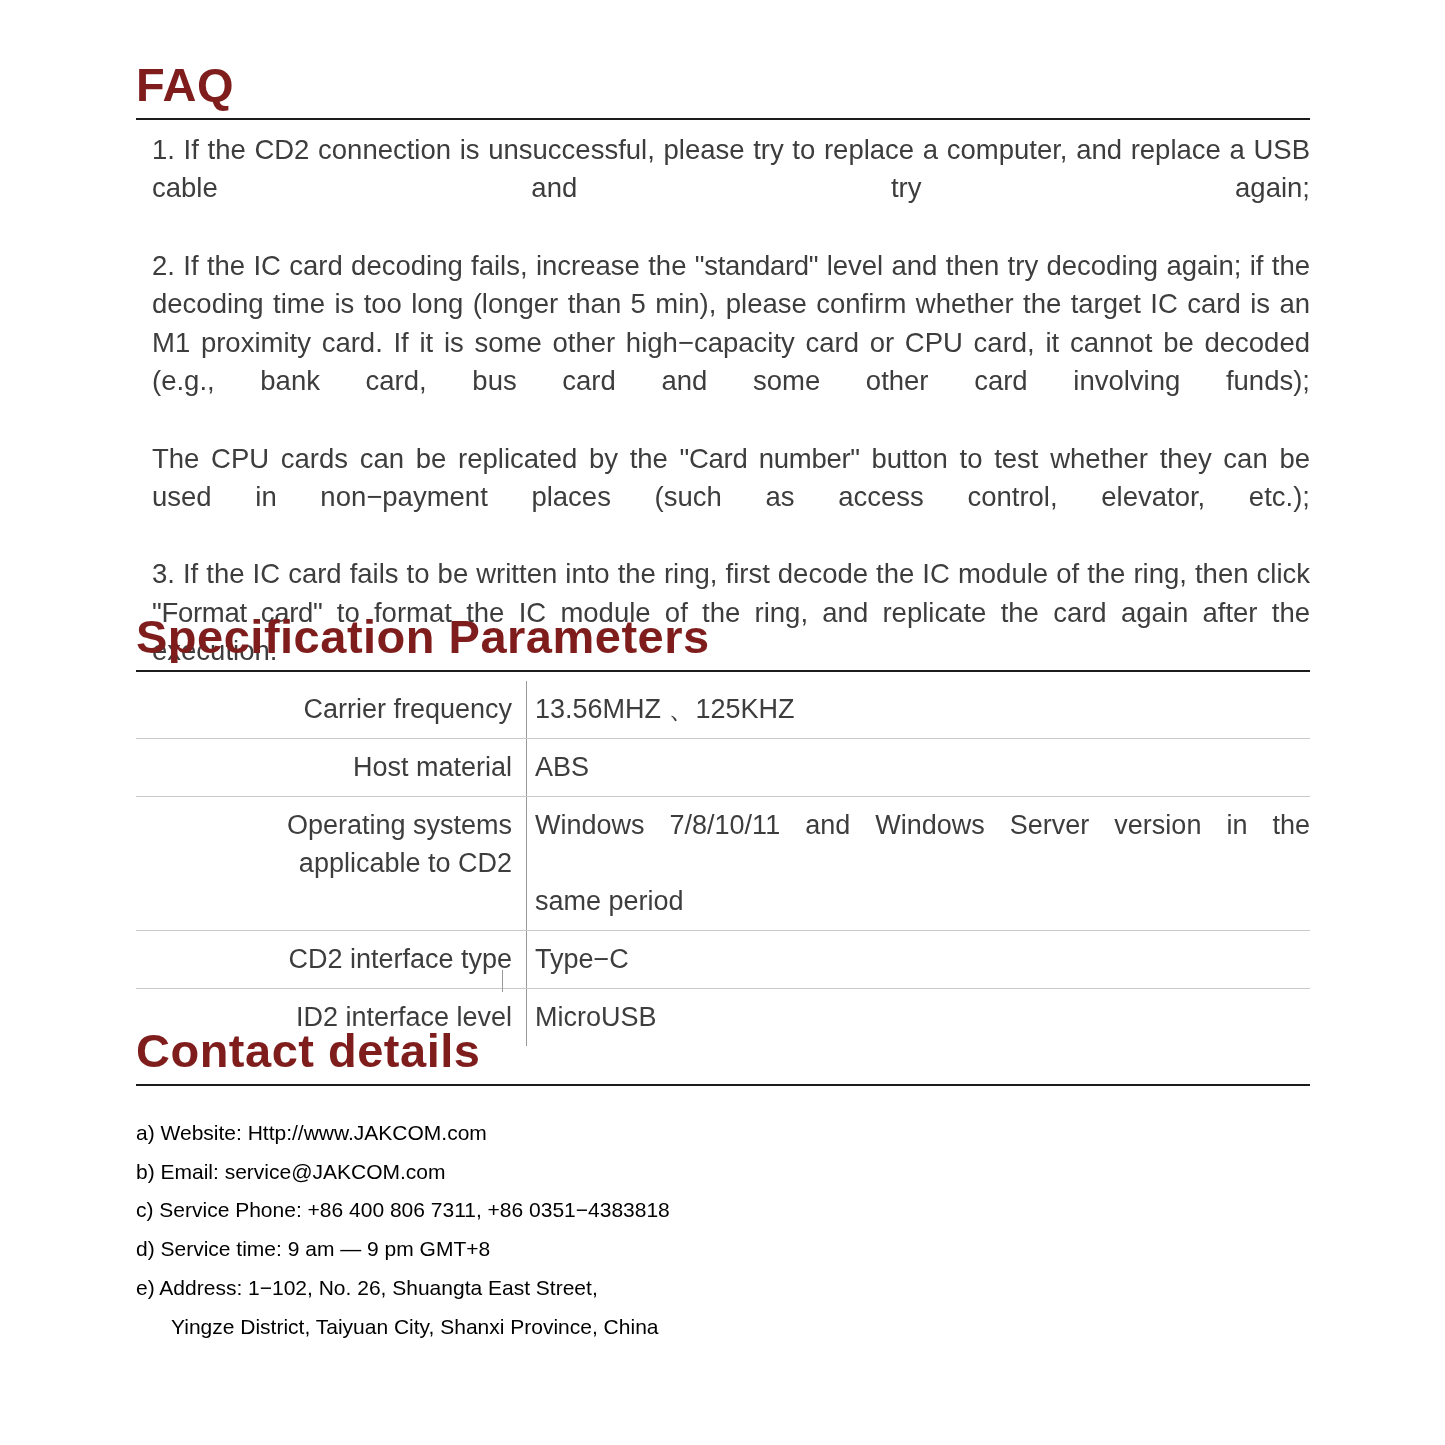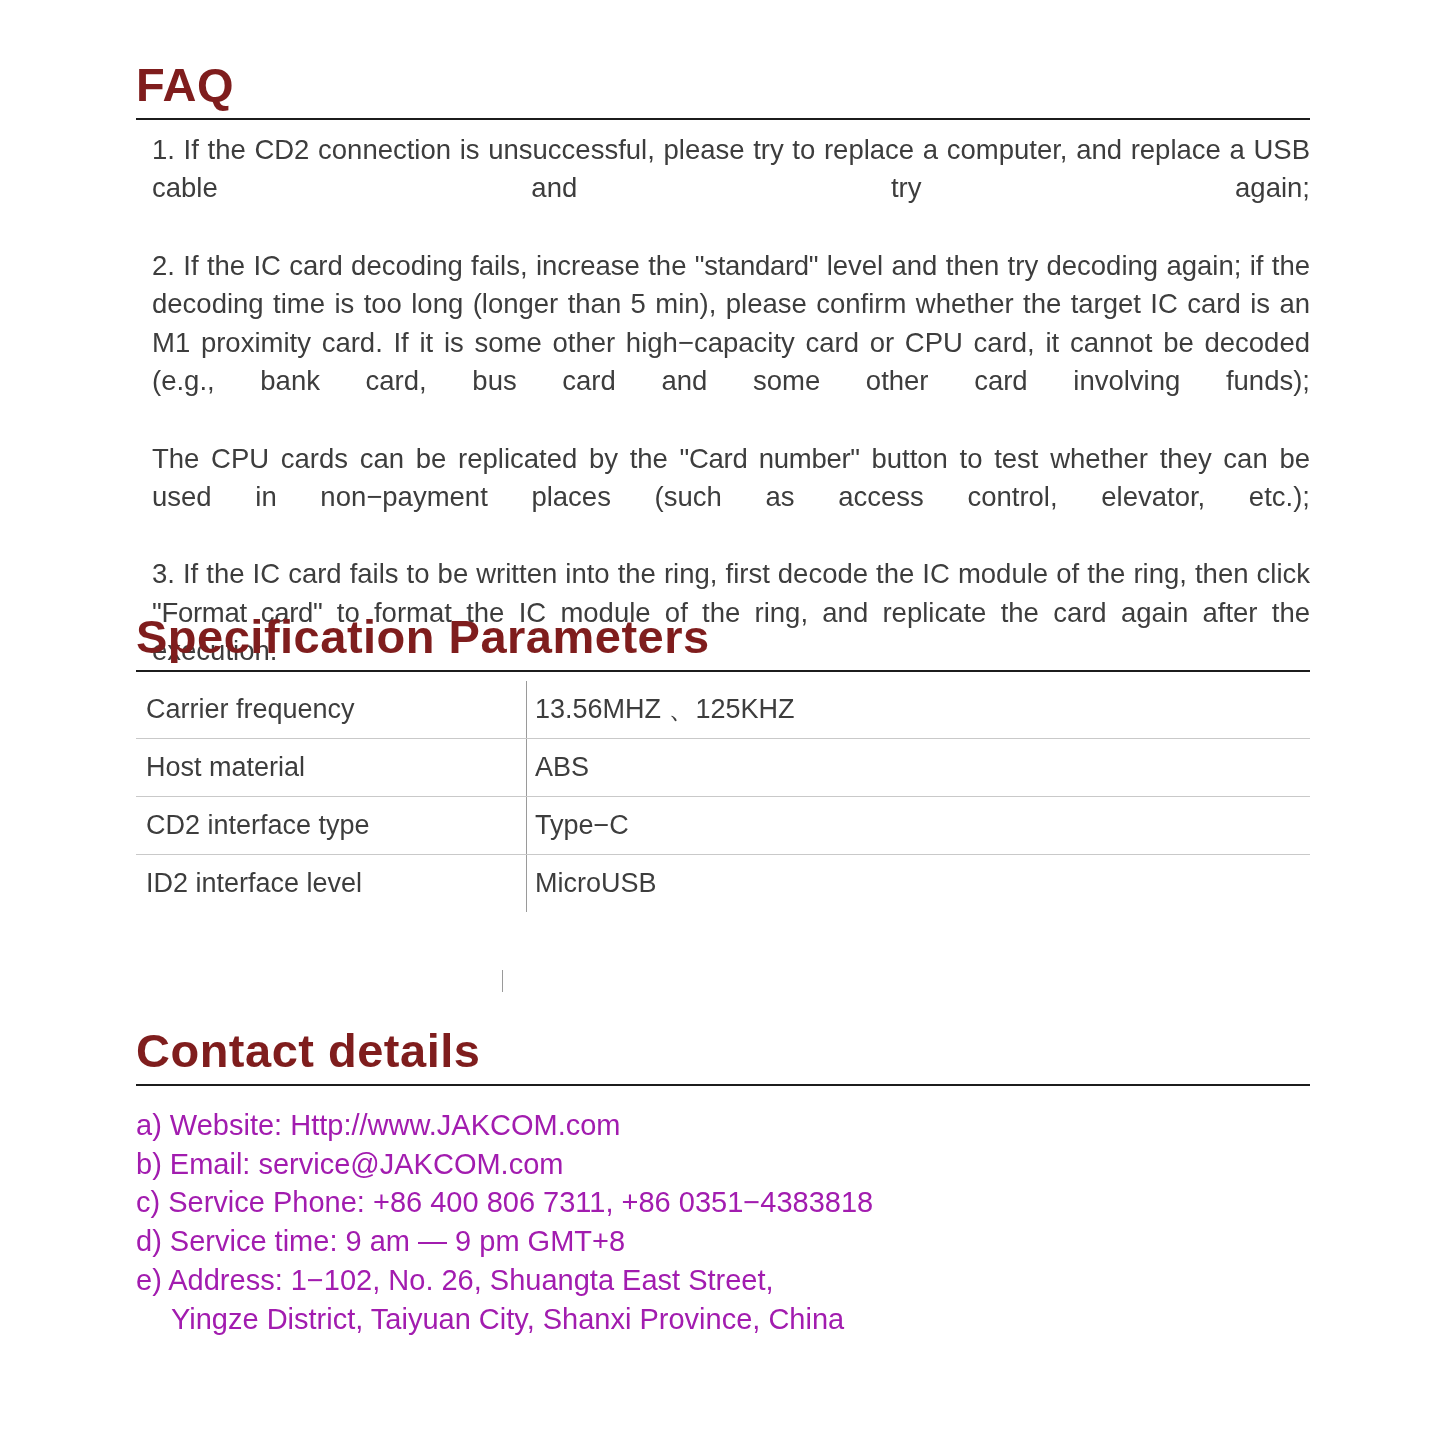--- a/index.html
+++ b/index.html
@@ -80,20 +80,21 @@
     border-collapse: collapse;
     table-layout: fixed;
   }
   .spec-table td {
     padding: 9px 0 10px 0;
     font-size: 27px;
     line-height: 38px;
     color: #3d3d3d;
     vertical-align: top;
     border-bottom: 1.6px solid #c9c9c9;
+    text-align: right;
   }
   .spec-table tr:last-child td {
     border-bottom: none;
   }
   .spec-table td.k {
     width: 366px;
     padding-left: 10px;
     padding-right: 14px;
   }
   .spec-table td.v {
@@ -113,24 +114,24 @@
   .vrule-tail {
     position: absolute;
     left: 502px;
     width: 0;
     border-left: 1.6px solid #9a9a9a;
     height: 22px;
   }
 
   
   .contact-body {
-    margin-top: 20px;
-    font-size: 29px;
+    margin-top: 28px;
+    font-size: 21px;
     line-height: 38.8px;
-    color: #a21caf;
+    color: #000000;
   }
   .contact-line {
     white-space: pre;
     margin: 0;
   }
   .contact-line.indent {
     padding-left: 35px;
   }
 </style>
 </head>
@@ -159,20 +160,24 @@
 
     <table class="spec-table">
       <tbody>
         <tr>
           <td class="k">Carrier frequency</td>
           <td class="v">13.56MHZ 、125KHZ</td>
         </tr>
         <tr>
           <td class="k">Host material</td>
           <td class="v">ABS</td>
+        </tr>
+        <tr>
+          <td class="k"><span>Operating systems</span><br><span>applicable to CD2</span></td>
+          <td class="v"><span class="jline">Windows 7/8/10/11 and Windows Server version in the</span><span class="nojust">same period</span></td>
         </tr>
         <tr>
           <td class="k">CD2 interface type</td>
           <td class="v">Type−C</td>
         </tr>
         <tr>
           <td class="k">ID2 interface level</td>
           <td class="v">MicroUSB</td>
         </tr>
       </tbody>

